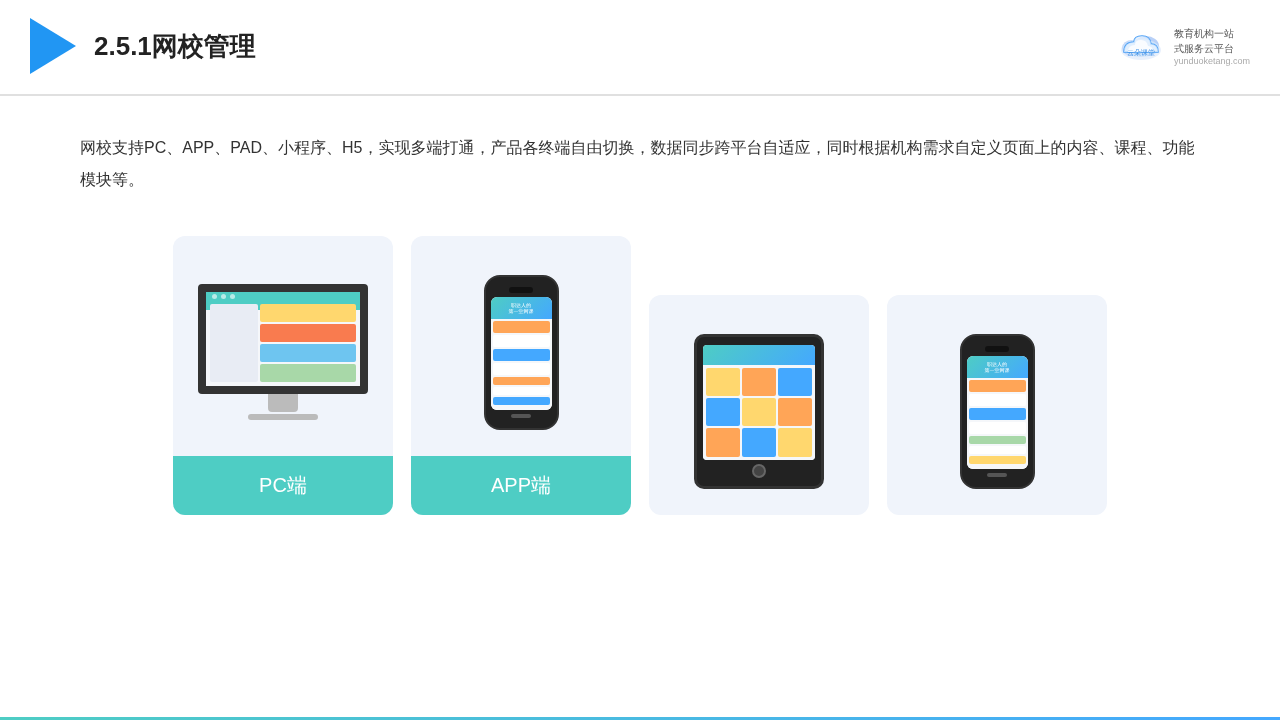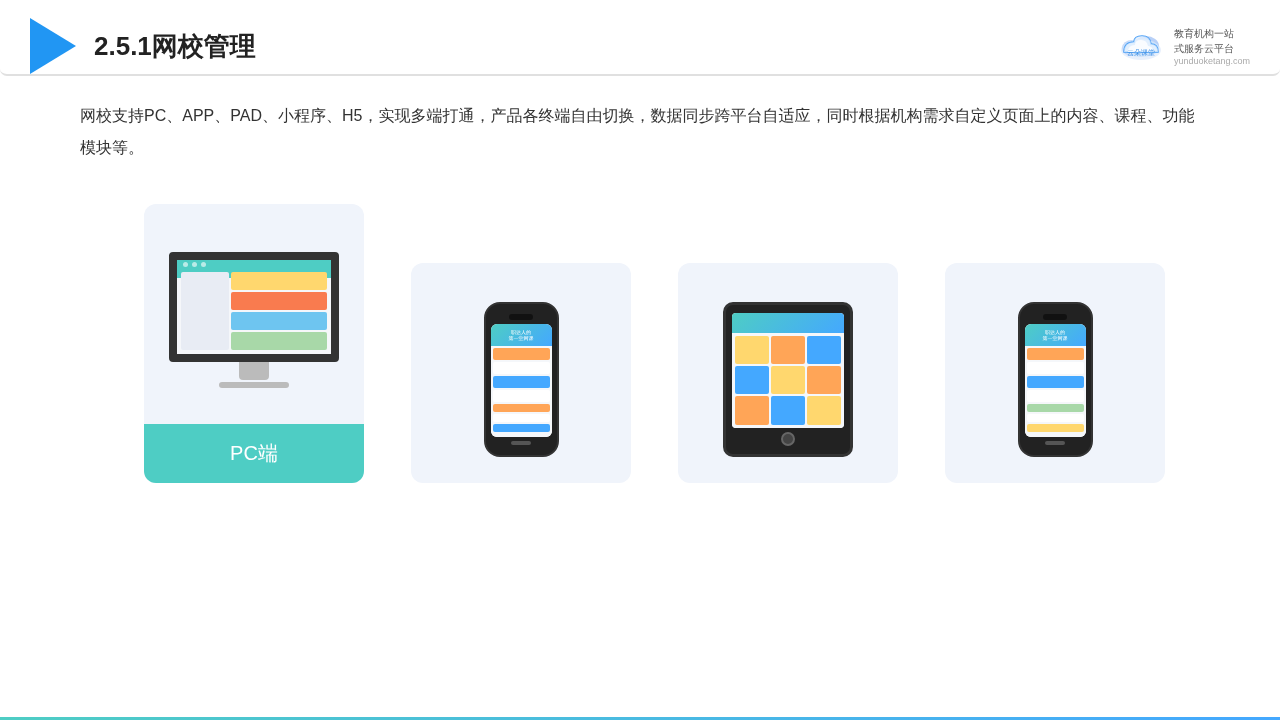--- a/index.html
+++ b/index.html
@@ -10,23 +10,22 @@
       font-family: 'PingFang SC', 'Microsoft YaHei', sans-serif;
       overflow: hidden;
       position: relative;
     }
 
     
     .header {
       display: flex;
       align-items: center;
       justify-content: space-between;
-      padding: 18px 30px 0 30px;
+      padding: 18px 30px 20px 30px;
       border-bottom: 2px solid #e0e0e0;
-      border-radius: 7px;
     }
     .header-left {
       display: flex;
       align-items: center;
       gap: 18px;
     }
     .logo-triangle {
       width: 0;
       height: 0;
       border-top: 28px solid transparent;
@@ -57,21 +56,21 @@
       flex-direction: column;
       align-items: flex-start;
     }
     .brand-url {
       font-size: 9px;
       color: #aaa;
     }
 
     
     .description {
-      padding: 24px 80px 10px 80px;
+      padding: 36px 80px 10px 80px;
       font-size: 16px;
       color: #333;
       line-height: 2.0;
     }
 
     
     .cards-container {
       display: flex;
       gap: 18px;
       padding: 30px 60px 30px 60px;
@@ -81,21 +80,20 @@
 
     .card {
       background: #f0f4fb;
       border-radius: 12px;
       display: flex;
       flex-direction: column;
       align-items: flex-start;
       overflow: hidden;
       flex: 1;
       max-width: 220px;
-      margin-left: 29px;
     }
 
     .card-image-area {
       width: 100%;
       display: flex;
       align-items: center;
       justify-content: center;
       padding: 24px 16px 12px 16px;
       min-height: 220px;
     }
@@ -410,20 +408,21 @@
             <div class="phone-row phone-row-blue"></div>
             <div class="phone-row"></div>
             <div class="phone-row phone-row-orange" style="height:8px;"></div>
             <div class="phone-row" style="height:8px;"></div>
             <div class="phone-row phone-row-blue" style="height:8px;"></div>
           </div>
         </div>
         <div class="phone-home"></div>
       </div>
     </div>
+    <div class="card-label">APP端</div>
   </div>
 
   <div class="card">
     <div class="card-image-area">
       <div class="tablet-mock">
         <div class="tablet-screen">
           <div class="tablet-screen-top"></div>
           <div class="tablet-content">
             <div class="tablet-cell"></div>
             <div class="tablet-cell tablet-cell-orange"></div>

